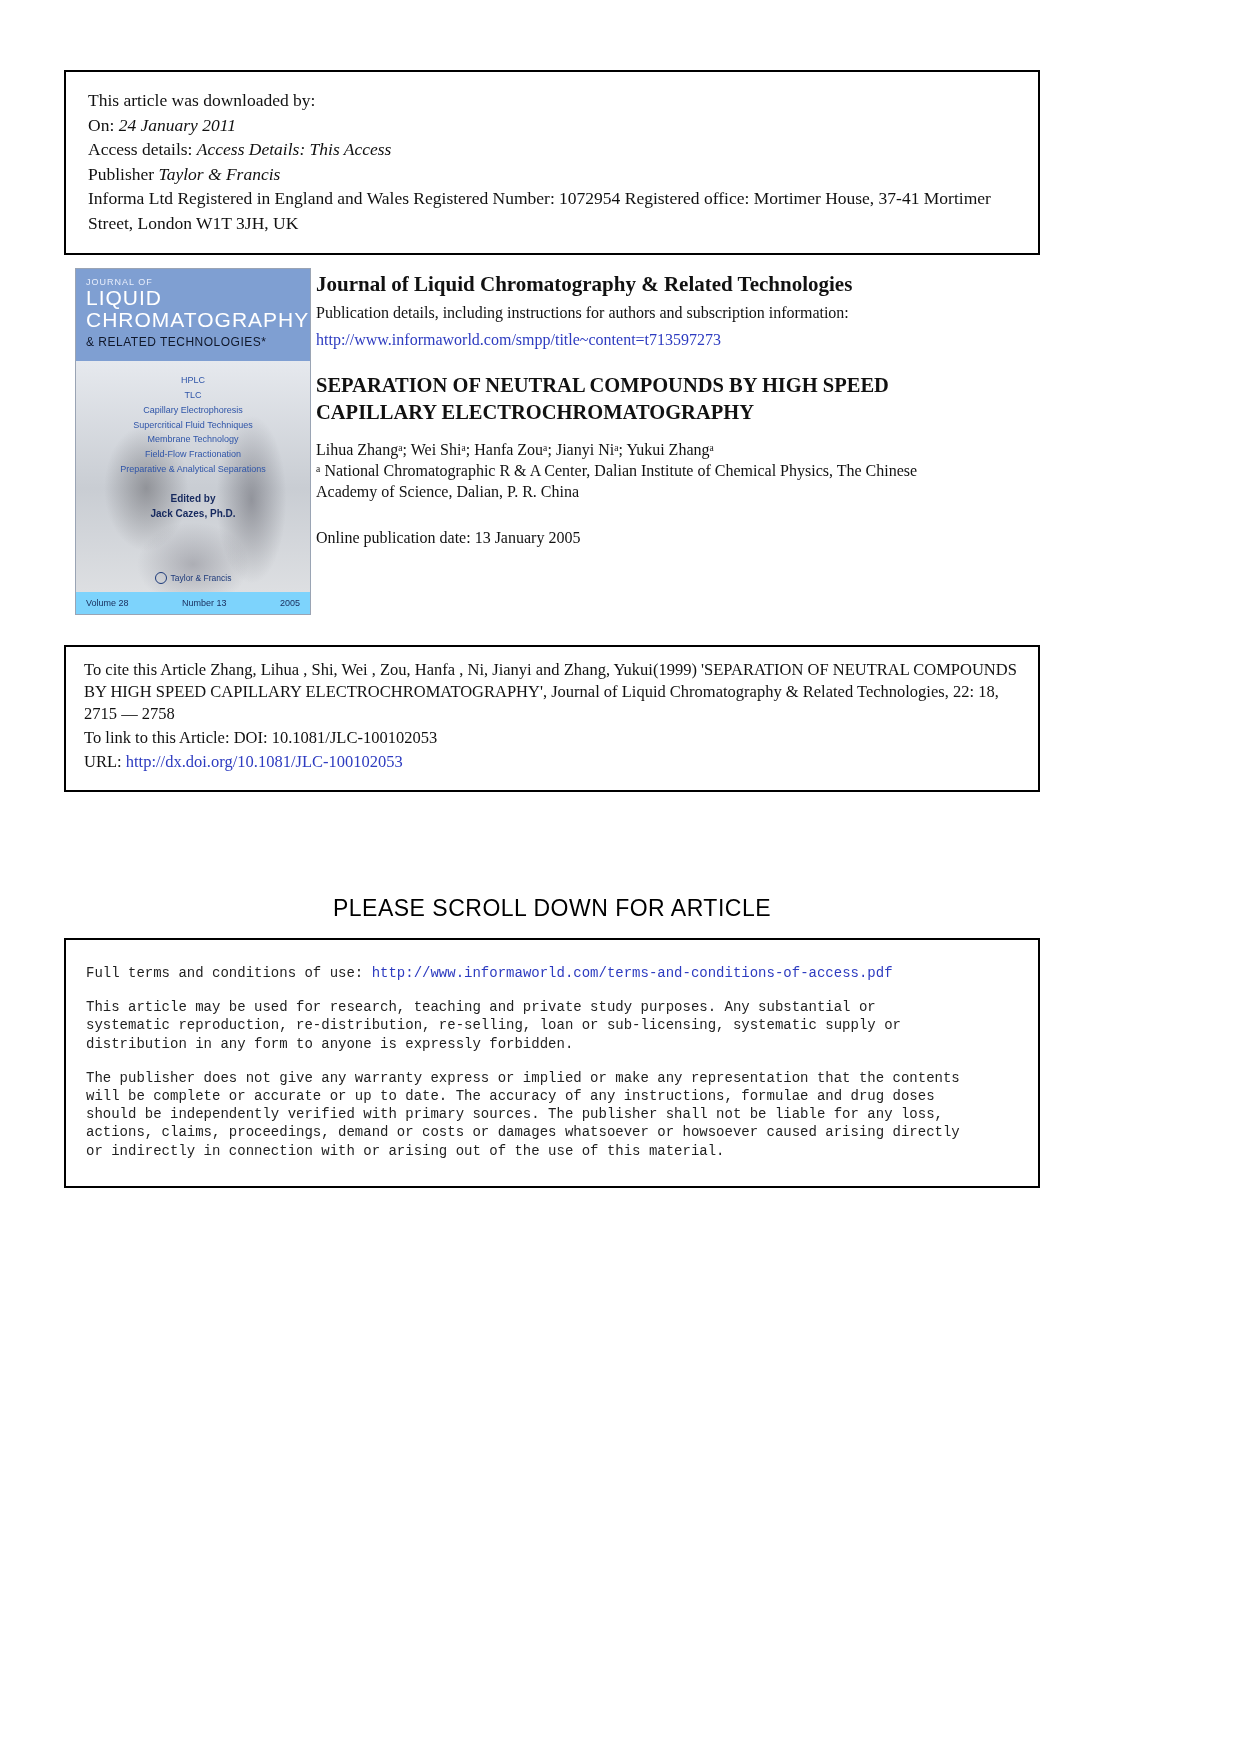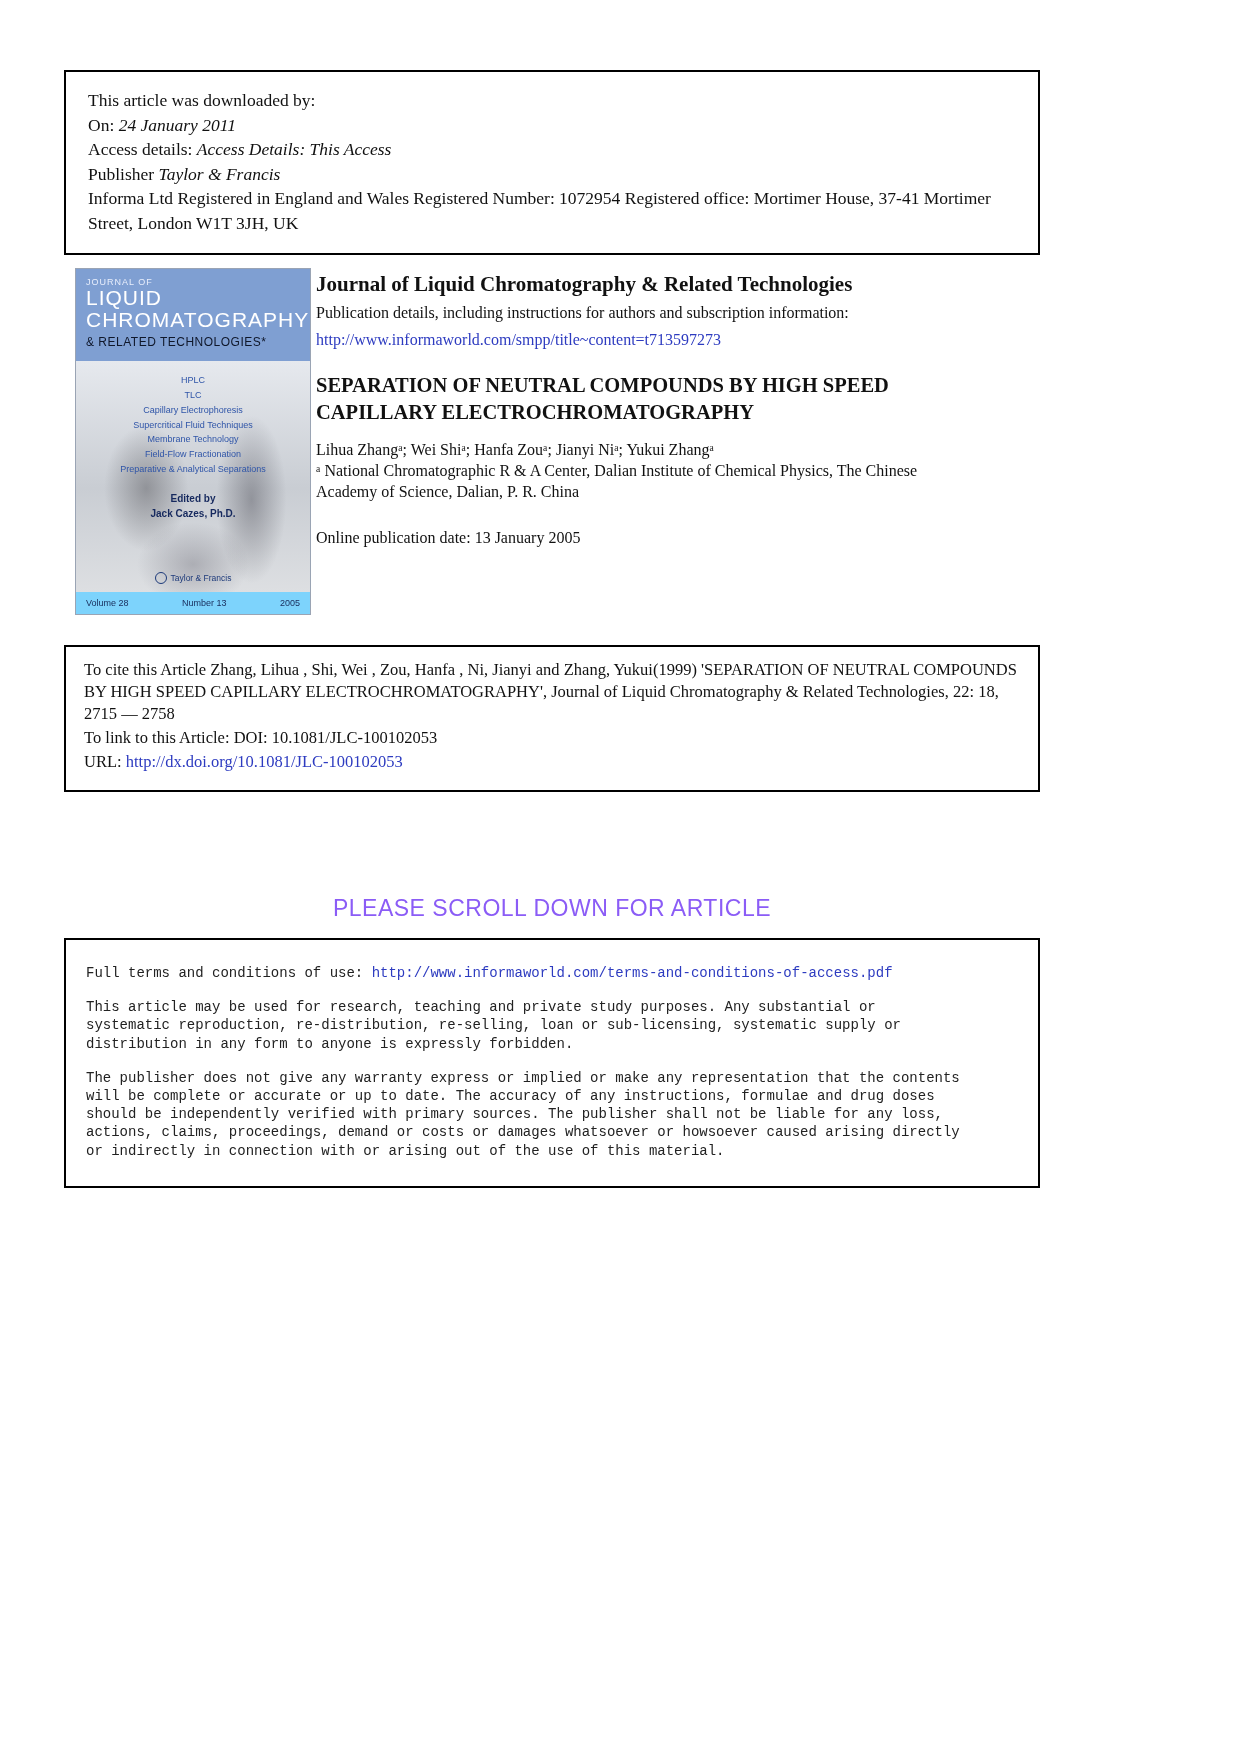--- a/index.html
+++ b/index.html
@@ -76,21 +76,21 @@
     padding:12px 18px 14px;
     font-size:16.5px; line-height:1.34;
   }
   .b { font-weight:normal; }
   .cite-para { margin-bottom:2px; }
 
   
   .scroll-notice {
     position:absolute; left:64px; top:895px; width:976px;
     text-align:center; font-family:"Liberation Sans", sans-serif;
-    font-size:23px; letter-spacing:0.5px; color:#8b5cf6;
+    font-size:23px; letter-spacing:0.5px; color:#000000;
   }
 
   
   .terms-box {
     position:absolute; left:64px; top:938px; width:976px;
     padding:24px 20px 26px;
     font-family:"Liberation Mono", monospace; font-size:14px; line-height:1.3;
     color:#222;
   }
   .terms-para { white-space:pre-wrap; margin-top:16px; }

